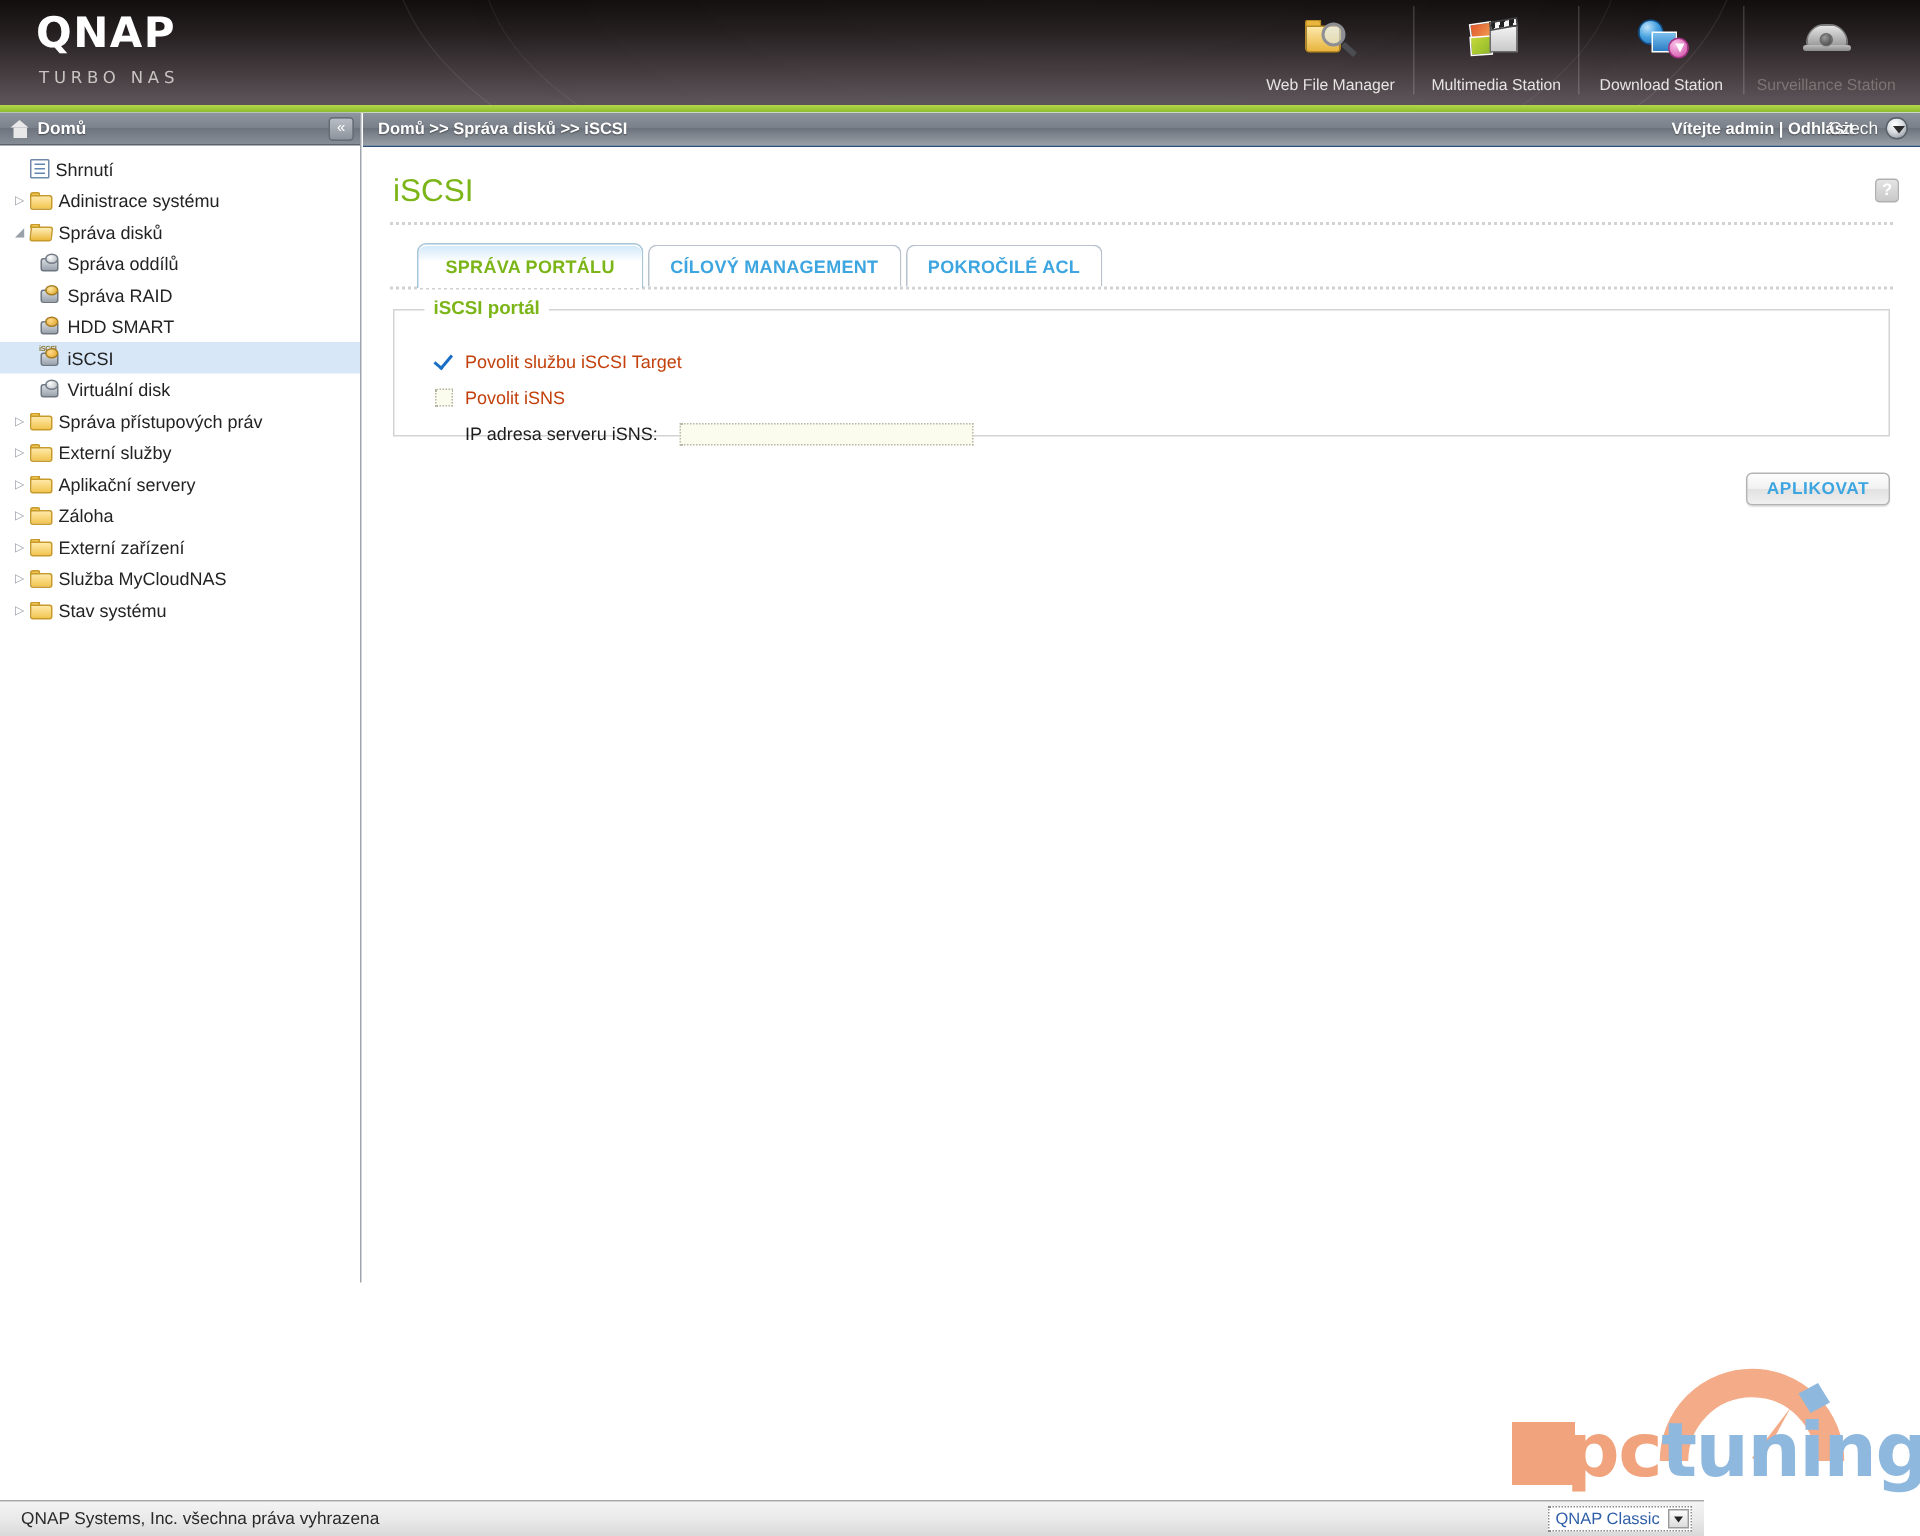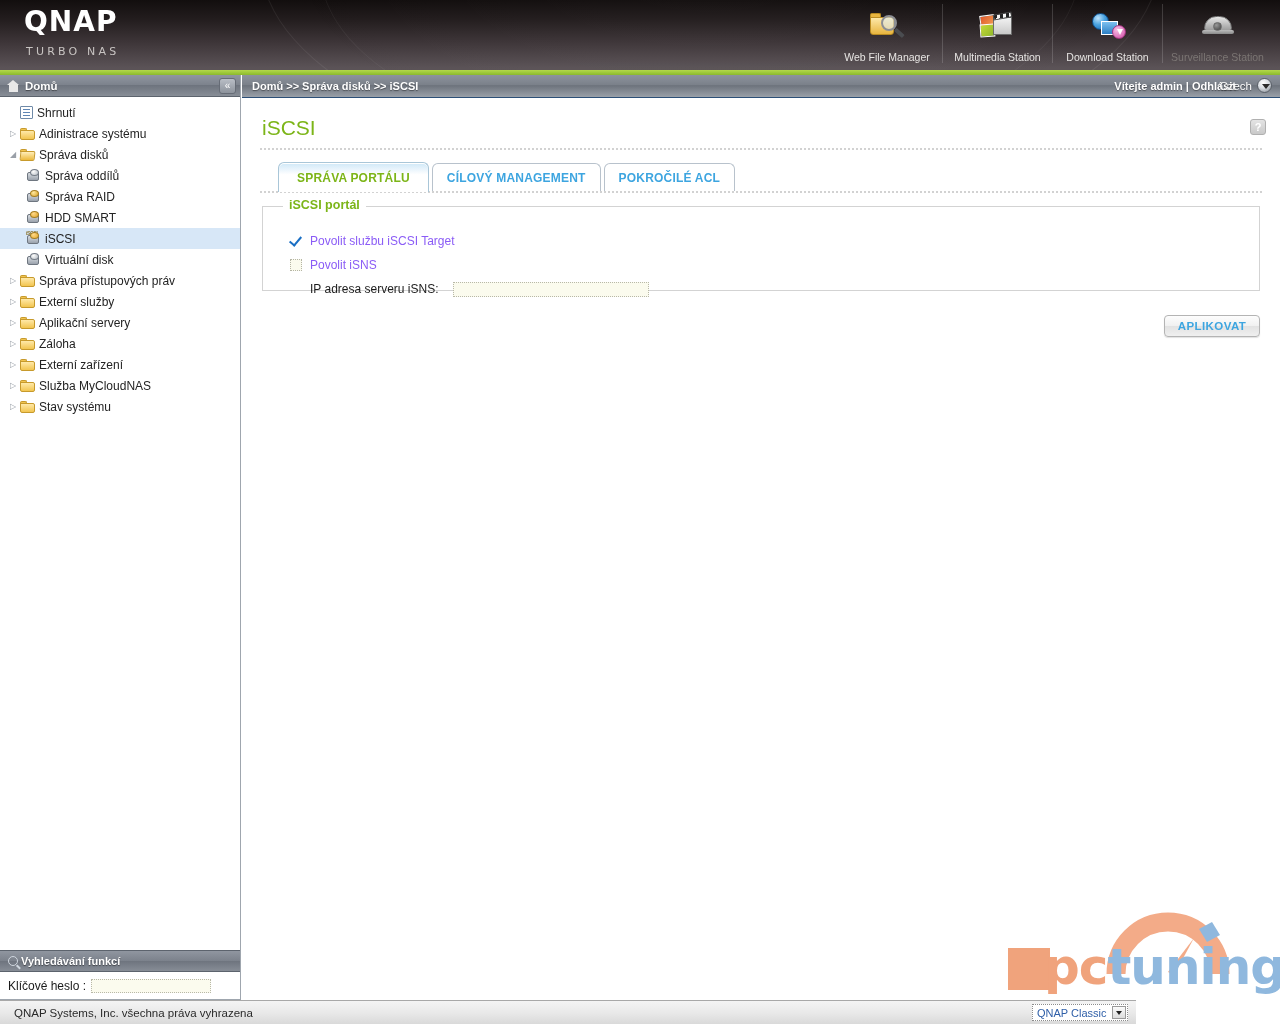--- a/index.html
+++ b/index.html
@@ -62,21 +62,21 @@
   .app-label {
     font-size: 10.5px; color: #e6e4e2; margin-top: 3px;
     font-family: "Liberation Sans", sans-serif;
   }
   .app.dim .app-label { color: #7b7573; }
   .app-icon { height: 40px; display: flex; align-items: center; justify-content: center; }
 
   
   .sidebar {
     position: absolute; left: 0; top: 75px;
-    width: 241px; height: 925px;
+    width: 241px; height: 780px;
     background: #ffffff;
     border-right: 1px solid #9fa6ae;
   }
   .sb-header {
     position: relative;
     height: 22px;
     background: linear-gradient(to bottom, #9096a0 0%, #7c828c 48%, #6e747e 50%, #878d96 100%);
     border-bottom: 1px solid #5c636d;
     display: flex; align-items: center;
     padding-left: 7px;
@@ -284,21 +284,21 @@
     background: #fbfbee; border: 1px dotted #b5b5a5;
     cursor: pointer;
   }
   .cb.checked { background: transparent; border: none; }
   .cb.checked::after {
     content: ""; position: absolute; left: 2px; top: -1px;
     width: 5px; height: 10px;
     border-right: 2.6px solid #1a6fc4; border-bottom: 2.6px solid #1a6fc4;
     transform: rotate(40deg);
   }
-  .frow-label { font-size: 12px; color: #8b5cf6; }
+  .frow-label { font-size: 12px; color: #c2410c; }
   .sub-label { margin-left: 20px; width: 143px; font-size: 12px; color: #1c1c1c; }
   .txt {
     background: #fbfbee; border: 1px dotted #b8b8a8;
     height: 15px; font-size: 11.5px; color: #2f6fbe;
     padding: 0 4px; font-family: "Liberation Sans", sans-serif;
   }
   .txt.port { width: 48px; }
   .txt.isns { width: 196px; color: #333; }
 
   .apply-row { margin: 24px 20px 0 0; display: flex; justify-content: flex-end; }
@@ -651,30 +651,20 @@
       <span class="tw">▷</span>
       <span class="ico ico-folder">
           <span class="ft"></span>
           <span class="fb"></span>
         </span>
       <span class="tree-label">Stav systému</span>
     </div>
 
   </div>
 
-  <div class="sb-search">
-    <div class="sb-search-head">
-      <span class="magnifier"></span>
-      <span>Vyhledávání funkcí</span>
-    </div>
-    <div class="sb-search-body">
-      <span class="sb-search-label">Klíčové heslo :</span>
-      <input class="kw-input" type="text" value="" style="">
-    </div>
-  </div>
 </div>
 
 <div class="content">
 
   <div class="crumb-bar">
     <span class="crumb-left">Domů &gt;&gt; Správa disků &gt;&gt; iSCSI</span>
     <span class="crumb-user">Vítejte admin | Odhlásit</span>
     <span class="crumb-lang">
       <span>Czech</span>
       <span class="lang-arrow"></span>

